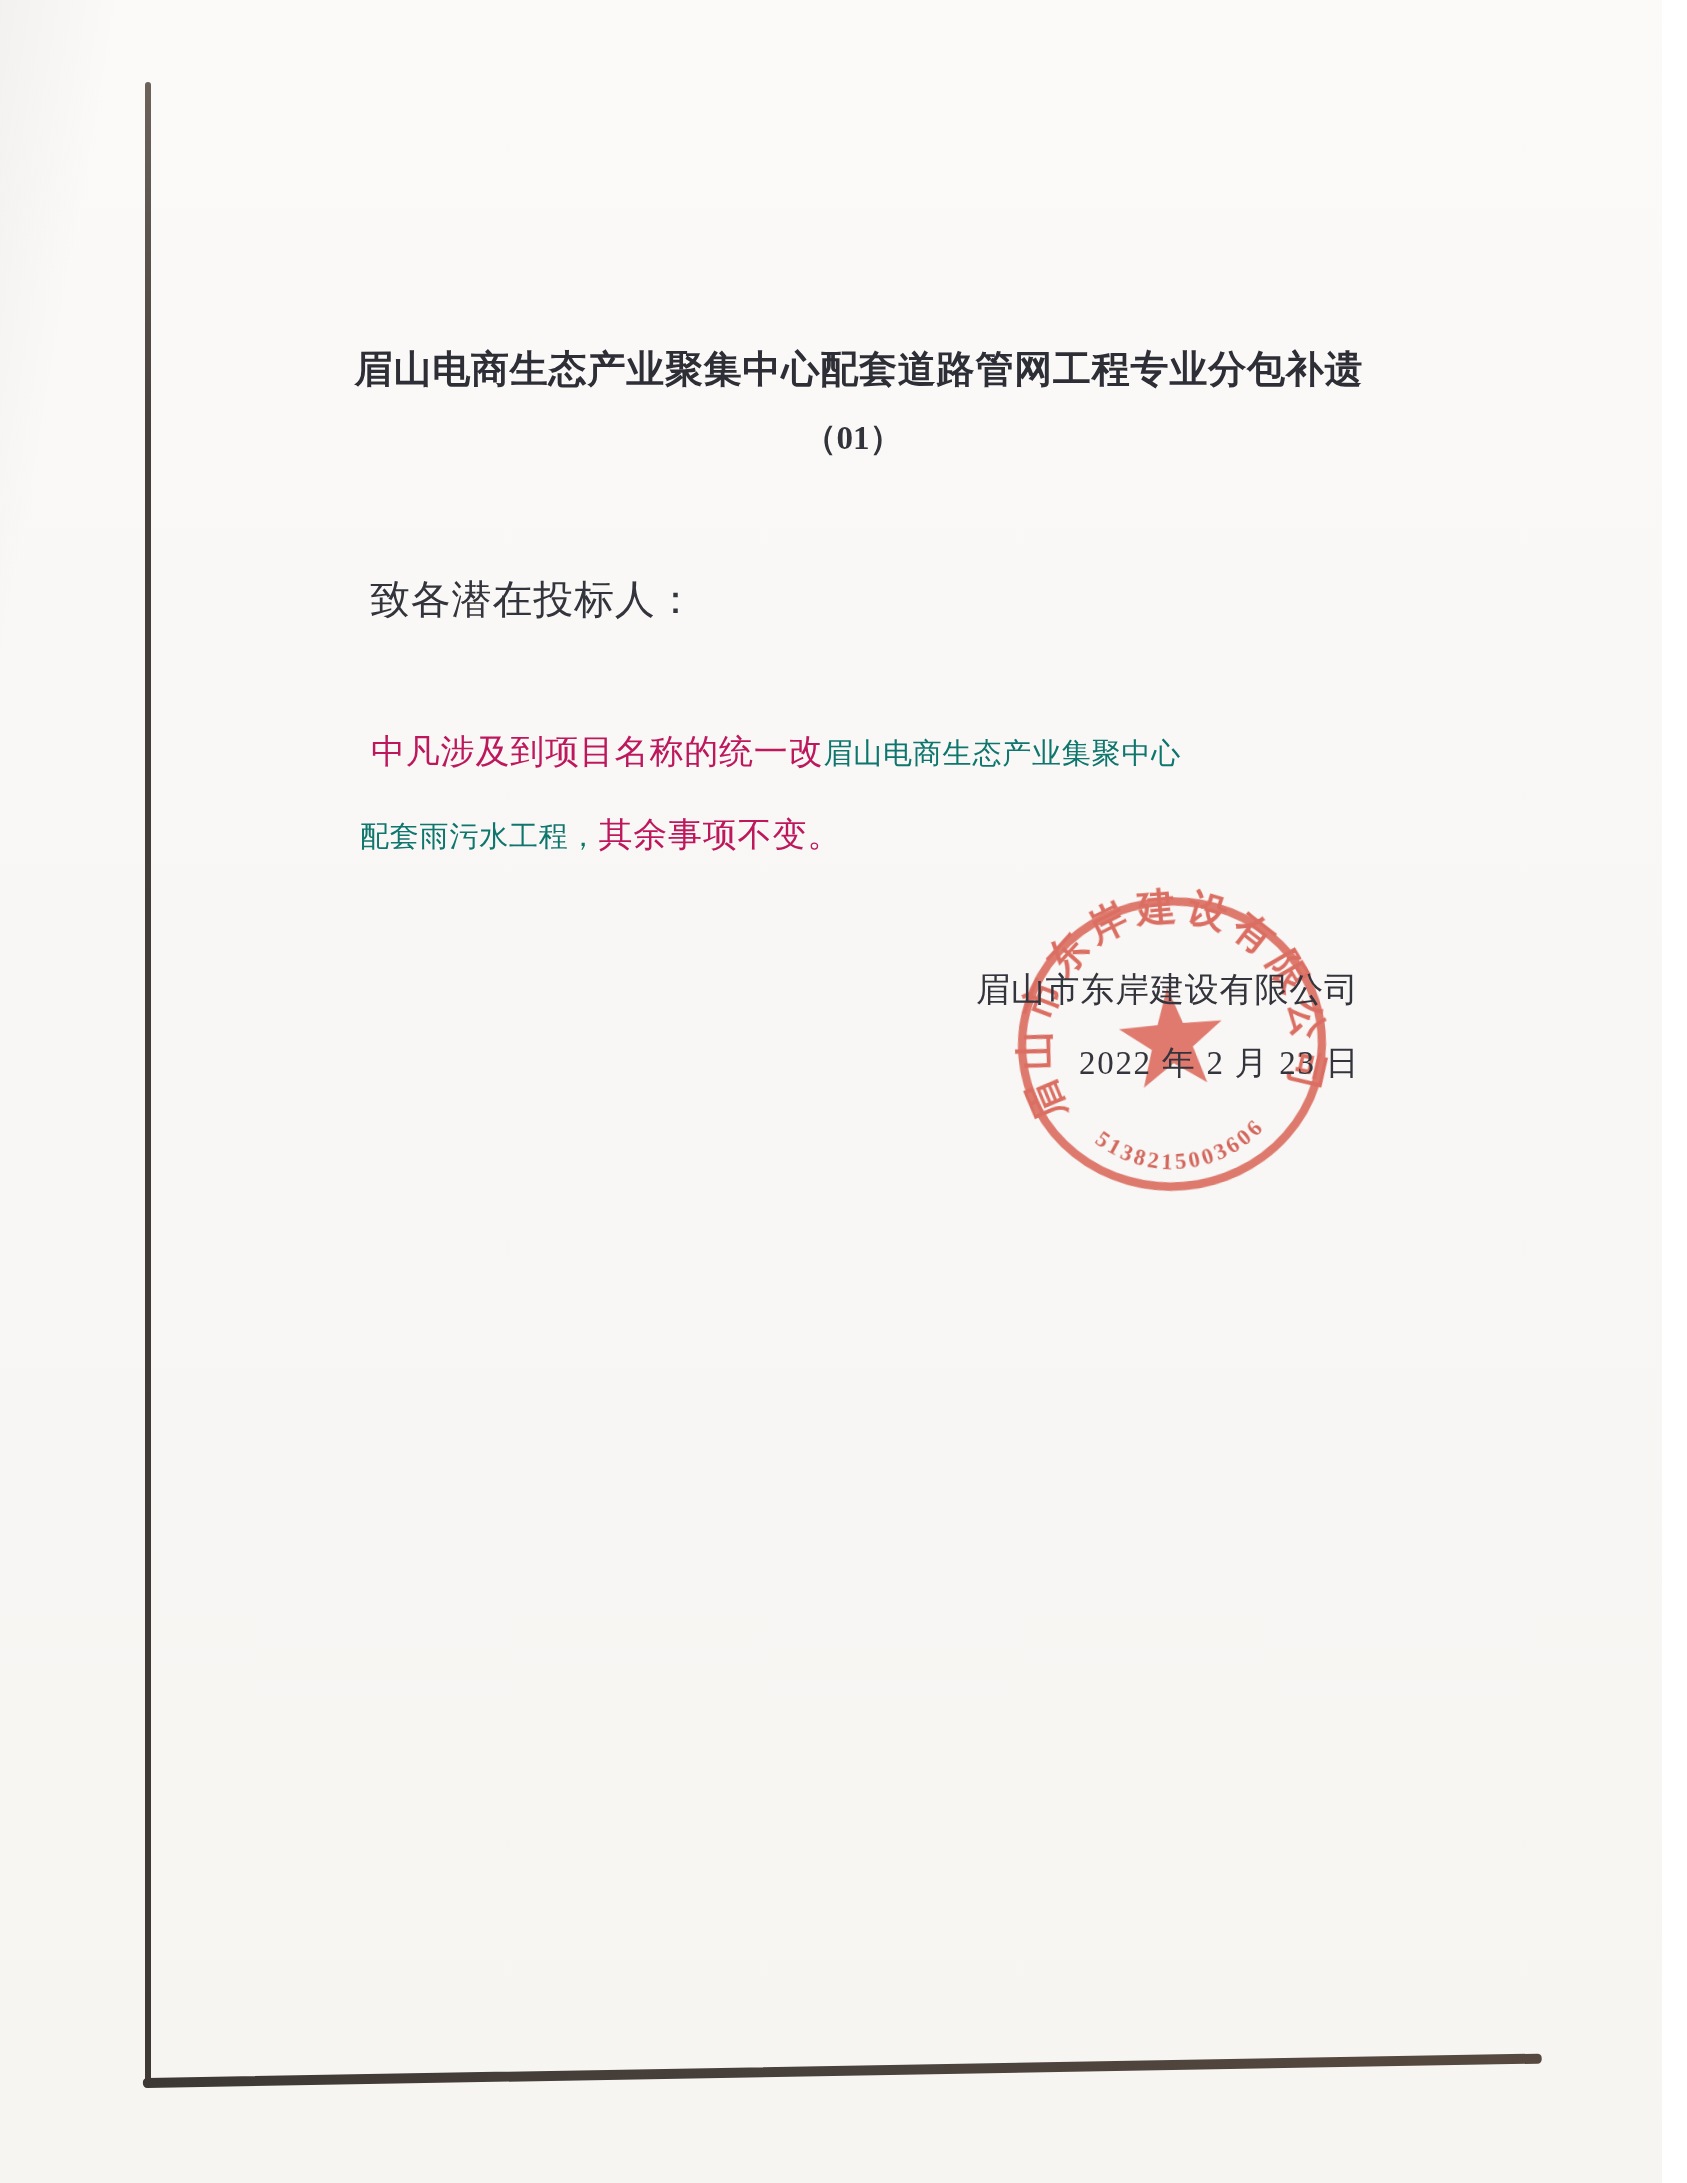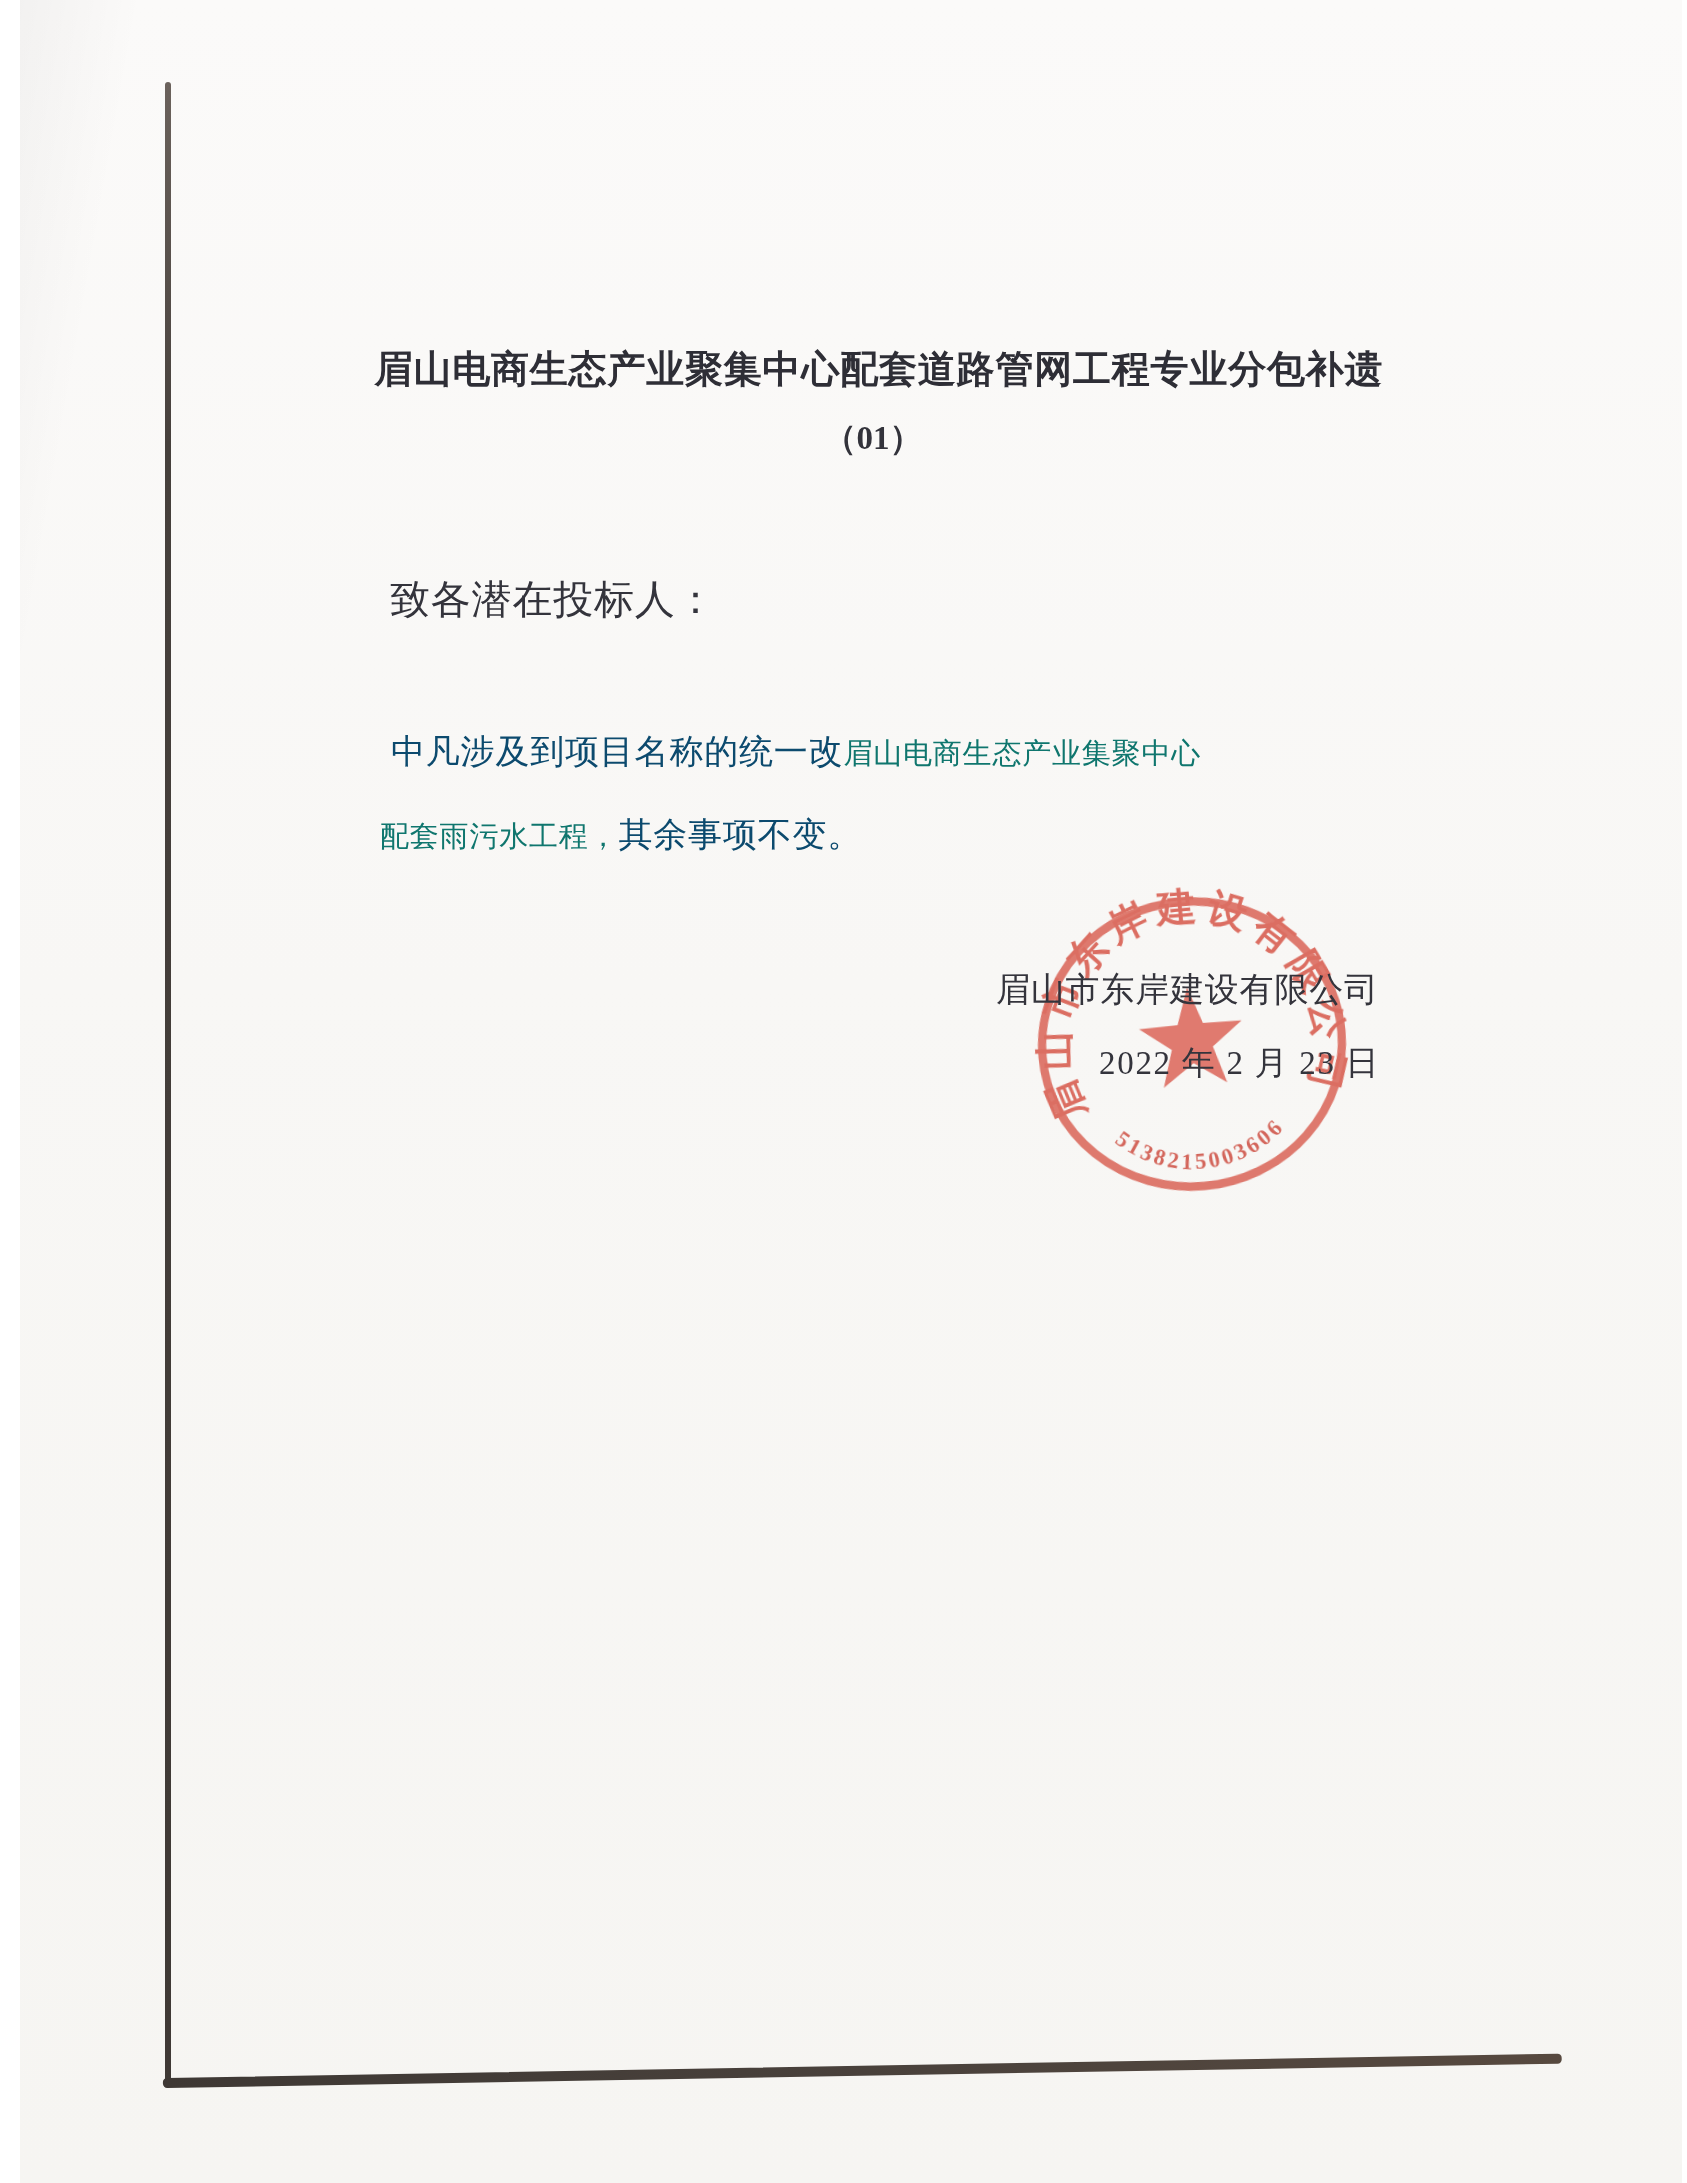--- a/index.html
+++ b/index.html
@@ -3,21 +3,20 @@
 <meta charset="utf-8">
 <style>
   html, body { margin: 0; padding: 0; background: #ffffff; }
   .page {
     position: relative;
     width: 1662px;
     height: 2183px;
     overflow: hidden;
     background: #ffffff;
     font-family: "Liberation Serif", "DejaVu Serif", serif;
-    margin-left: 20px;
   }
   
   .paper {
     position: absolute;
     left: 0; top: 0; right: 0; bottom: 0;
     background:
       linear-gradient(100deg, rgba(0,0,0,0.035) 0%, rgba(0,0,0,0.0) 6%),
       linear-gradient(180deg, #fbfaf9 0%, #f8f7f5 45%, #f6f5f2 100%);
   }
   
@@ -58,21 +57,21 @@
     color: #33333b;
   }
   .salutation {
     position: absolute;
     left: 370px; top: 572px;
     font-size: 40px;
     color: #34343c;
     letter-spacing: 0.8px;
   }
   .body-line { position: absolute; color: #34343c; white-space: nowrap; }
-  .body-line .black { font-size: 34px; color: #0c4a6e; letter-spacing: 0.8px; vertical-align: baseline; font-family: Liberation Serif, serif; }
+  .body-line .black { font-size: 34px; color: #be185d; letter-spacing: 0.8px; vertical-align: baseline; font-family: Liberation Serif, serif; }
   .body-line .red  { font-size: 29px; font-weight: normal; color: #0f766e; letter-spacing: 0.8px; vertical-align: baseline; }
   .line1 { left: 449px; top: 663px; font-size: 34px; letter-spacing: 0px; }
   .line2 { left: 371px; top: 724px; line-height: 55px; }
   .line3 { left: 360px; top: 799px; line-height: 71px; }
   .signature-company {
     position: absolute;
     left: 976px; top: 967px;
     font-size: 34px;
     letter-spacing: 0.8px;
     color: #34343c;

